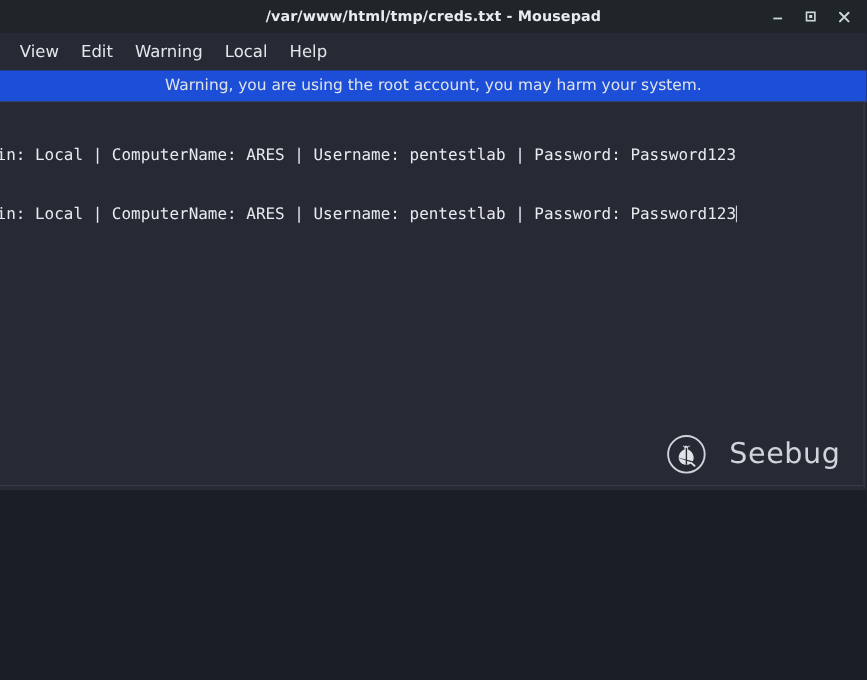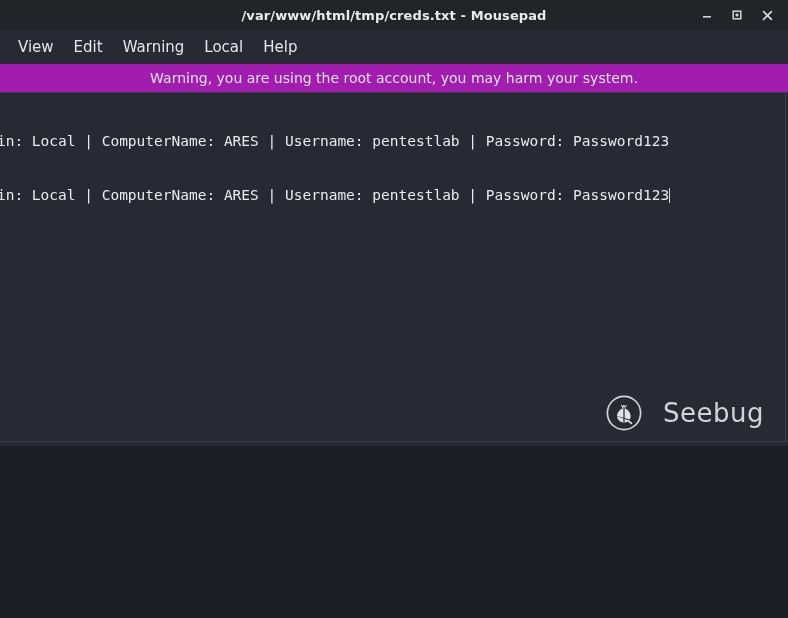--- a/index.html
+++ b/index.html
@@ -67,21 +67,21 @@
     font-size: 15px;
     color: #e3e7ea;
     padding: 4px 10px;
     cursor: pointer;
     white-space: nowrap;
   }
 
   
   .warning-bar {
     height: 28px;
-    background: #a21caf;
+    background: #1d4ed8;
     display: flex;
     align-items: center;
     justify-content: center;
     border-bottom: 1px solid #3a3d49;
   }
   .warning-text {
     font-size: 14px;
     color: #dfe4e8;
     white-space: nowrap;
   }

